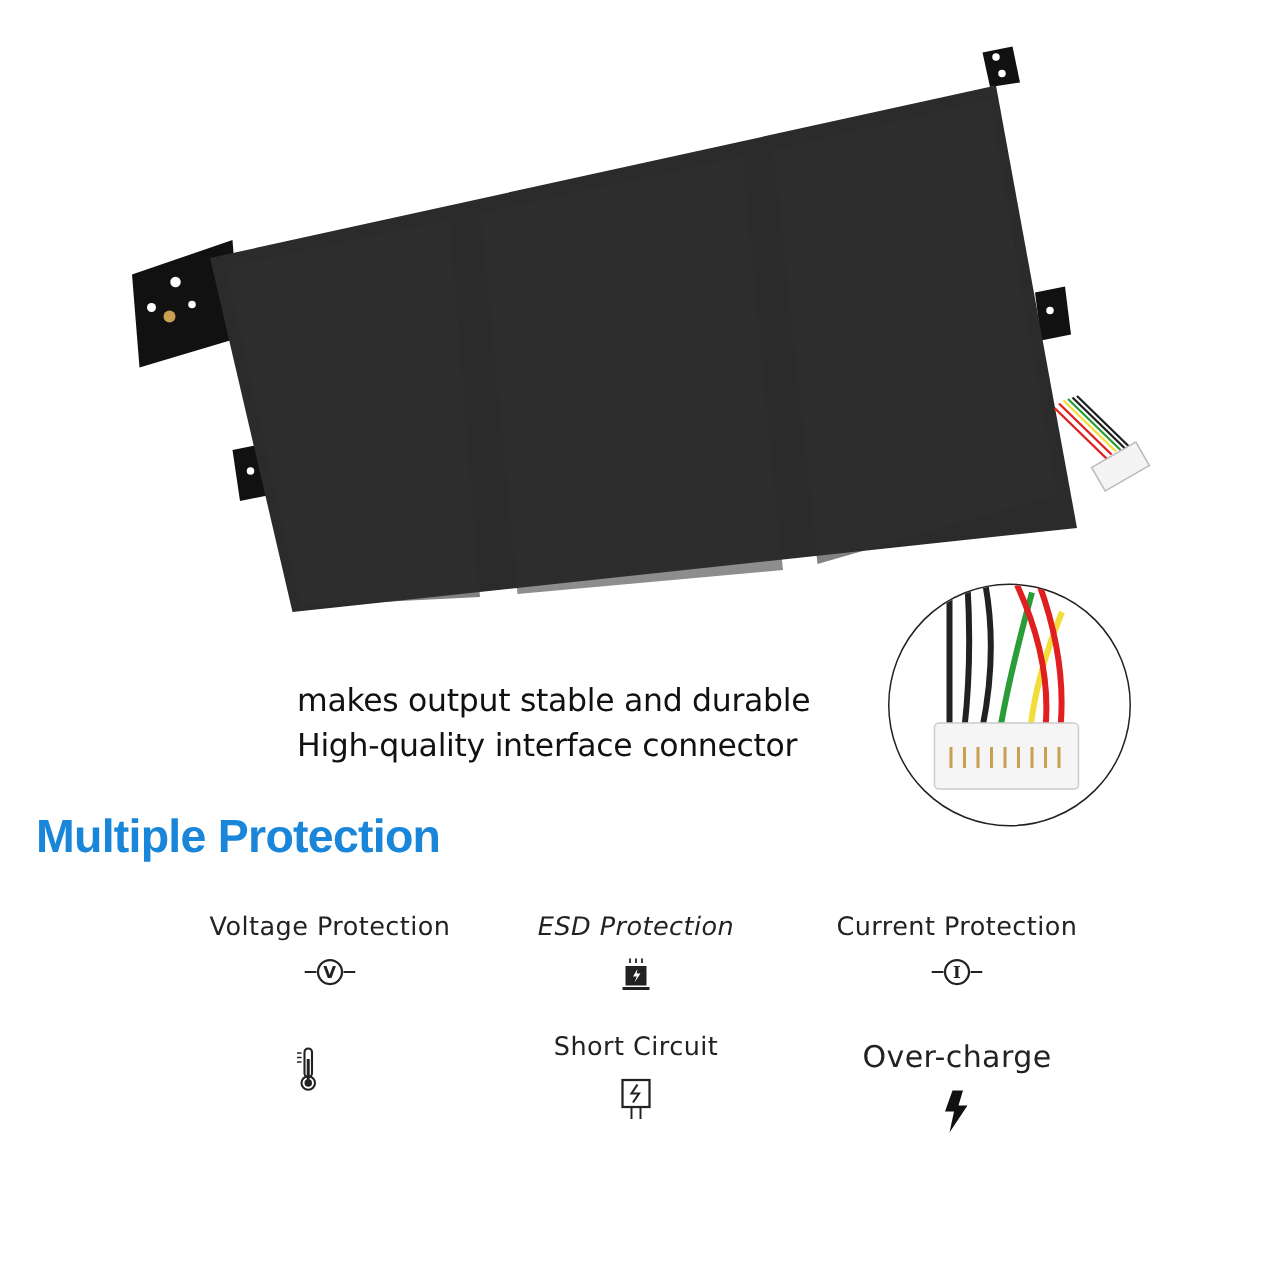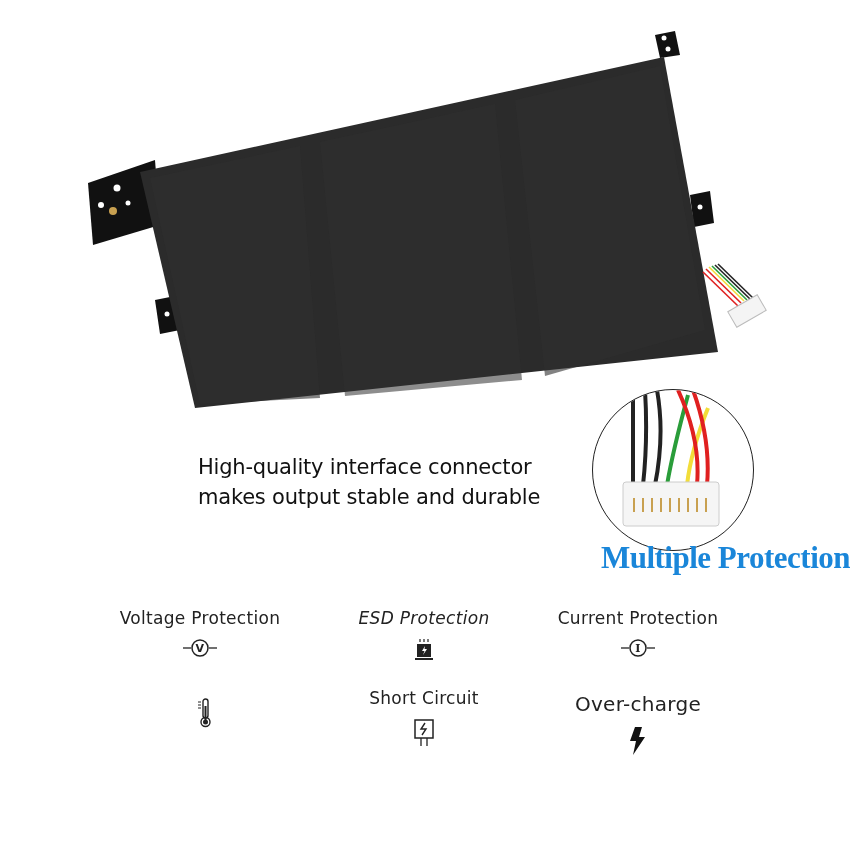--- a/index.html
+++ b/index.html
@@ -1,21 +1,21 @@
 <!DOCTYPE html>
 <html><head>
 <meta charset="utf-8">
 <style>
   html, body { margin:0; padding:0; background:#ffffff; }
   body { width:850px; height:841px; position:relative; overflow:hidden; font-family:"Liberation Sans", sans-serif; }
   .battery-svg { position:absolute; left:0; top:0; width:850px; height:420px; }
   .connector-circle { position:absolute; left:592px; top:389px; width:160px; height:160px; border-radius:50%; border:1.5px solid #222; overflow:hidden; background:#fff; }
   .caption { position:absolute; left:198px; top:452px; font-size:21px; line-height:30px; color:#111; font-family:"DejaVu Sans", sans-serif; letter-spacing:-0.2px; }
   .caption div { white-space:nowrap; }
-  .heading { position:absolute; left:0; width:850px; top:540px; text-align:right; font-size:31px; font-weight:bold; color:#1a86d9; font-family:Liberation Serif, serif; letter-spacing:-0.5px; padding-left:24px; box-sizing:border-box;}
+  .heading { position:absolute; left:0; width:850px; top:540px; text-align:left; font-size:31px; font-weight:bold; color:#1a86d9; font-family:Liberation Sans, sans-serif; letter-spacing:-0.5px; padding-left:24px; box-sizing:border-box;}
   .feature { position:absolute; width:240px; text-align:center; color:#222; font-size:17px; font-family:"DejaVu Sans", sans-serif; letter-spacing:0.3px; }
   .feature .label { white-space:nowrap; }
   .feature .icon { display:block; margin:10px auto 0; }
 </style>
 </head>
 <body>
 
 <svg class="battery-svg" viewBox="0 0 850 420">
 
   <g>
@@ -78,27 +78,27 @@
       <rect x="76" y="108" width="2" height="14"></rect>
         <rect x="85" y="108" width="2" height="14"></rect>
       <rect x="94" y="108" width="2" height="14"></rect>
         <rect x="103" y="108" width="2" height="14"></rect>
       <rect x="112" y="108" width="2" height="14"></rect>
     </g>
   </svg>
 </div>
 
 <div class="caption">
+  <div>makes output stable and durable</div>
   <div>High-quality interface connector</div>
-  <div>makes output stable and durable</div>
 </div>
 
 <div class="heading">Multiple Protection</div>
 
-<div class="feature" style="left:80px; top:608px;">
+<div class="feature" style="left:100px; top:608px;">
   <div class="label">Voltage Protection</div>
   <svg class="icon" width="34" height="20" viewBox="0 0 34 20">
     <line x1="0" y1="10" x2="8" y2="10" stroke="#222" stroke-width="1.3"></line>
     <line x1="26" y1="10" x2="34" y2="10" stroke="#222" stroke-width="1.3"></line>
     <circle cx="17" cy="10" r="8" fill="none" stroke="#222" stroke-width="1.5"></circle>
     <text x="17" y="14" font-size="11" font-weight="bold" text-anchor="middle" fill="#222" font-family="DejaVu Sans, sans-serif">V</text>
   </svg>
 </div>
 
 <div class="feature" style="left:304px; top:608px;font-style:italic;">

